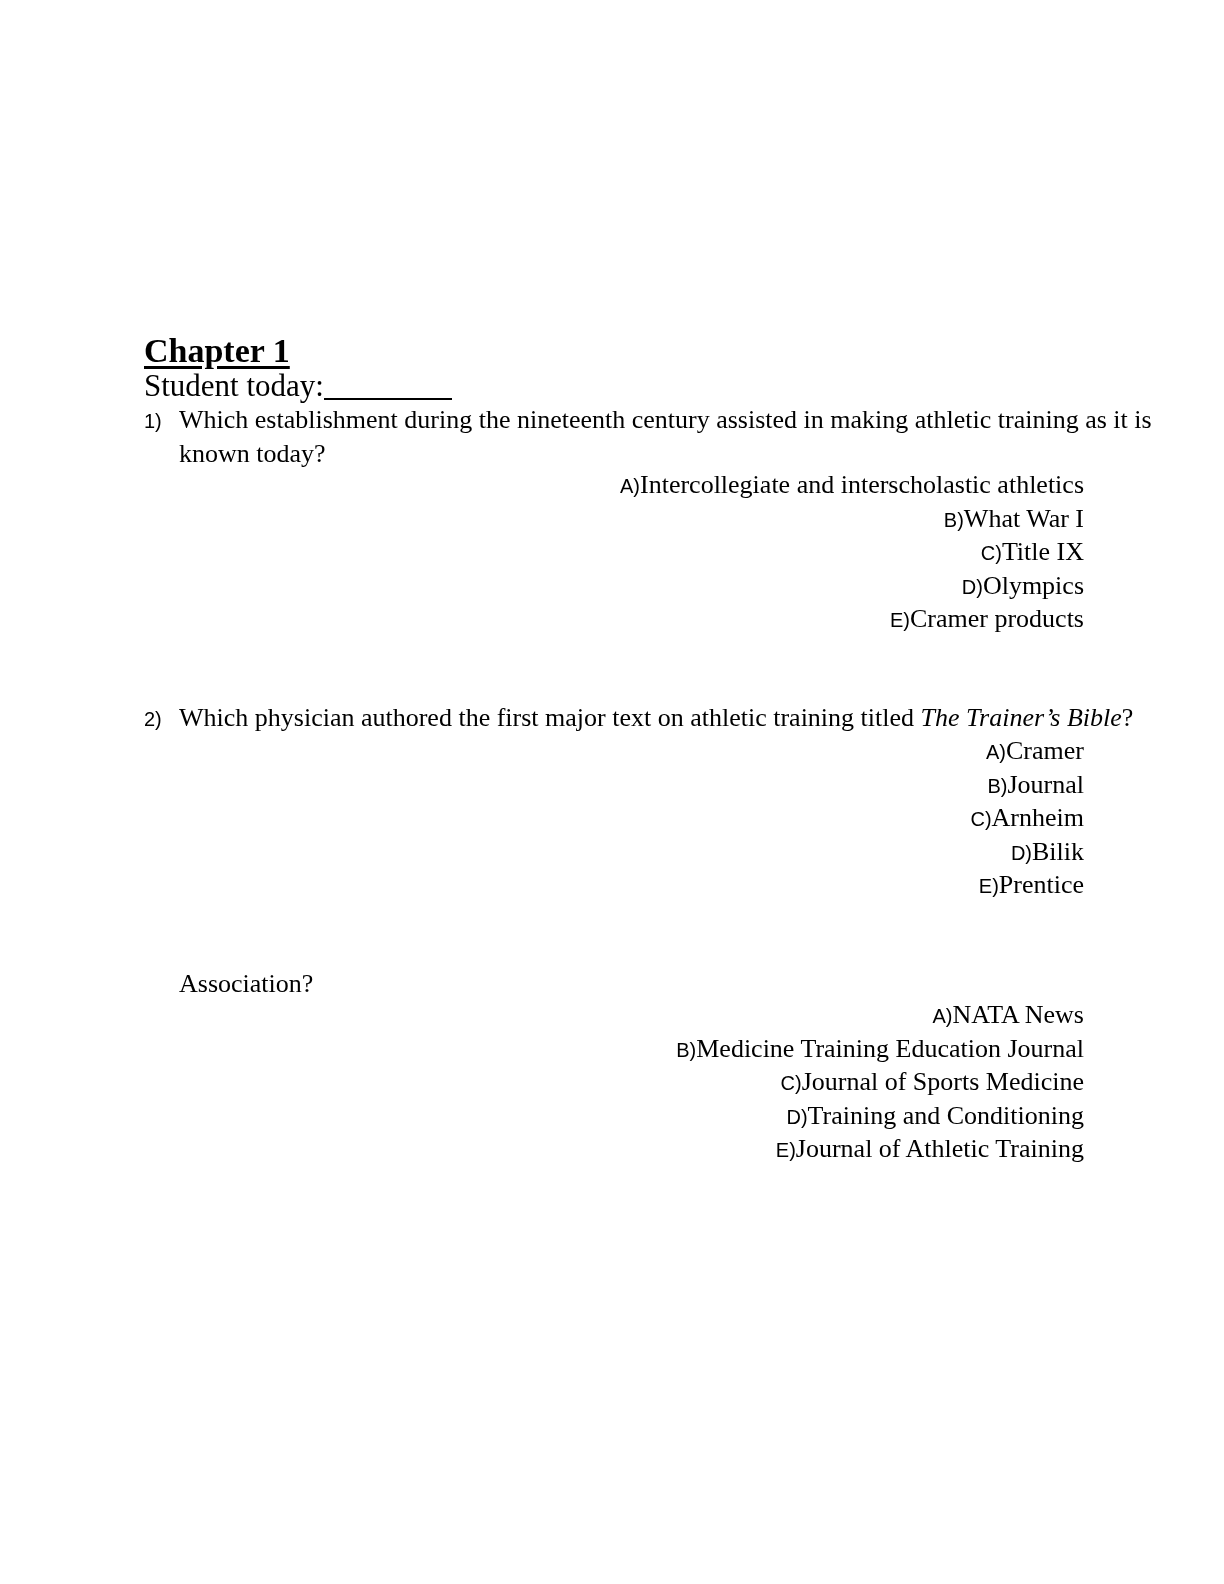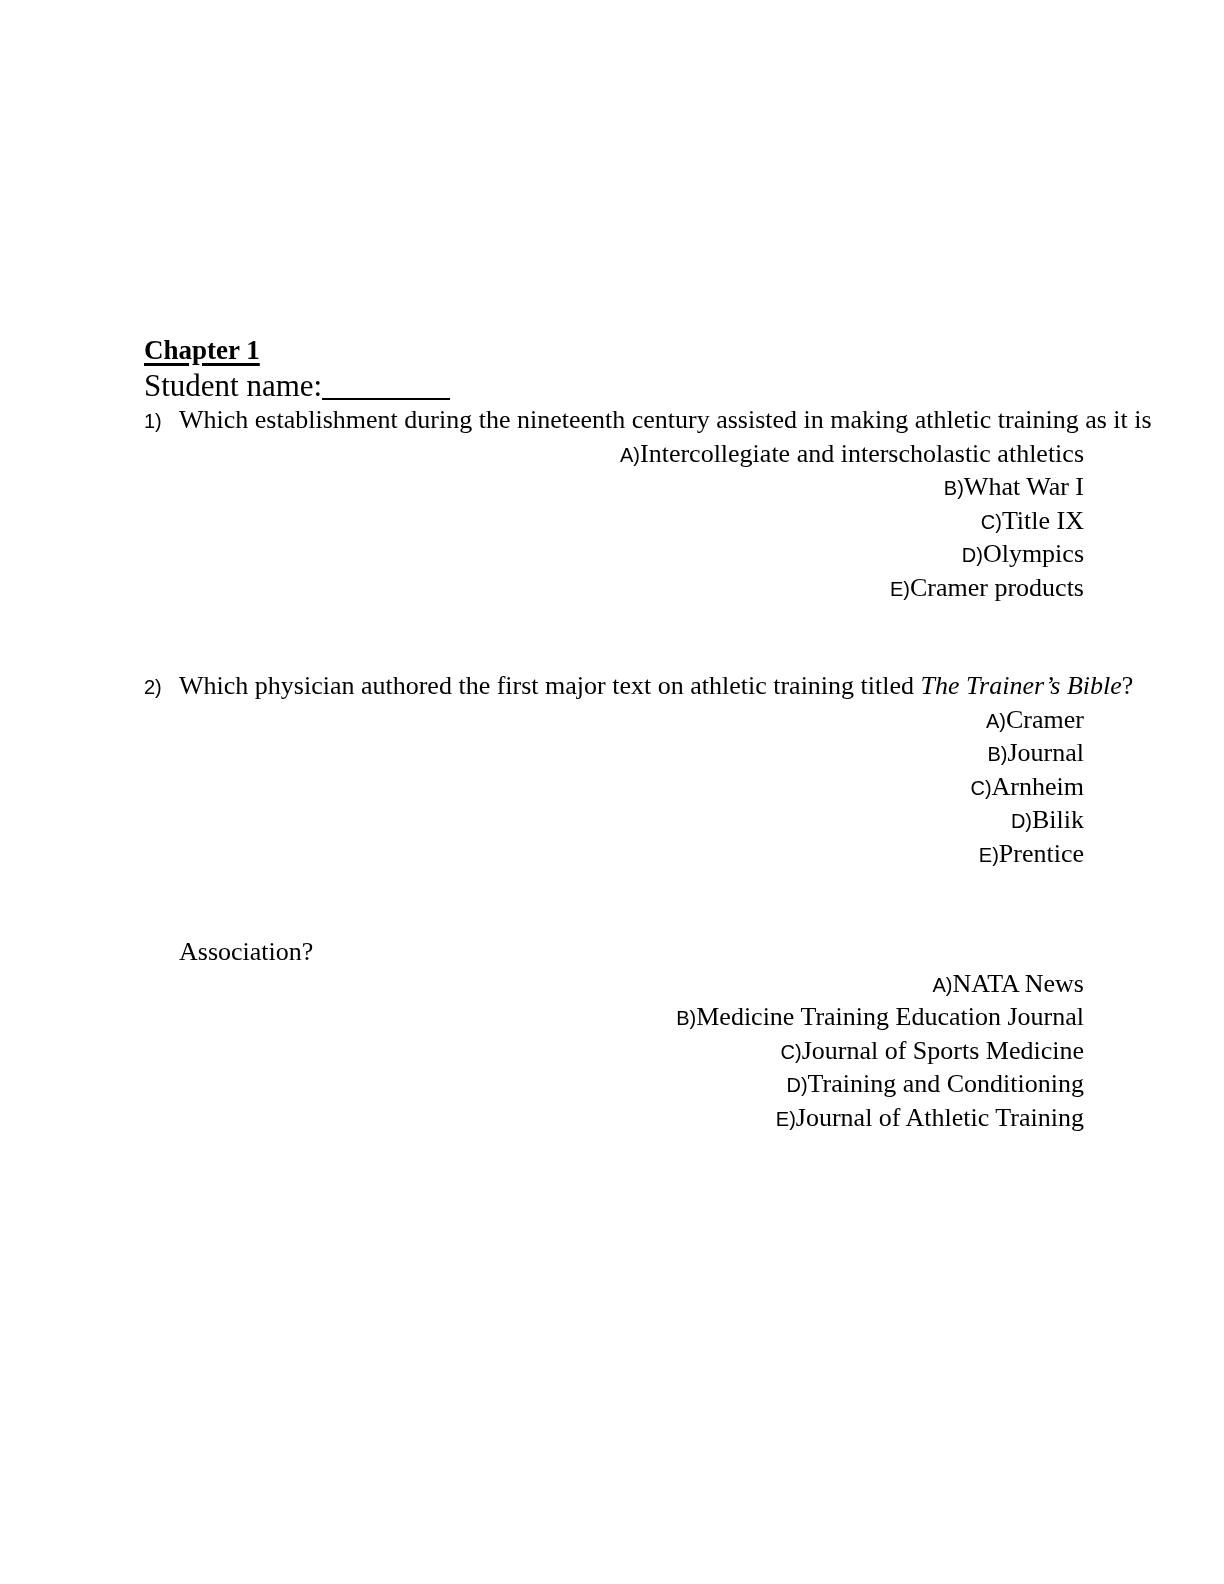--- a/index.html
+++ b/index.html
@@ -16,21 +16,21 @@
     font-family: "Liberation Serif", "DejaVu Serif", serif;
     color: #000000;
   }
   .content {
     position: absolute;
     left: 144px;
     top: 334px;
     width: 940px;
   }
   .chapter-heading {
-    font-size: 27px;
+    font-size: 34px;
     font-weight: bold;
     line-height: 33px;
     margin: 0;
   }
   .chapter-heading span {
     text-decoration: underline;
     text-decoration-thickness: 2.5px;
     text-underline-offset: 4px;
   }
   .student-line {
@@ -82,26 +82,27 @@
   }
 </style>
 </head>
 <body>
 
 <div class="page">
   <div class="content">
 
     <h1 class="chapter-heading"><span>Chapter 1</span></h1>
 
-    <div class="student-line"><span>Student name:</span><span class="name-blank"></span></div>
+    <div class="student-line"><span>Student today:</span><span class="name-blank"></span></div>
 
     <div class="questions">
 
       <div class="question">
         <div class="q-line"><span class="q-num">1)</span><span>Which establishment during the nineteenth century assisted in making athletic training as it is</span></div>
+        <div class="q-line q-cont"><span>known today?</span></div>
         <div class="options">
           <div class="opt"><span class="opt-letter">A)</span><span>Intercollegiate and interscholastic athletics</span></div>
           <div class="opt"><span class="opt-letter">B)</span><span>What War I</span></div>
           <div class="opt"><span class="opt-letter">C)</span><span>Title IX</span></div>
           <div class="opt"><span class="opt-letter">D)</span><span>Olympics</span></div>
           <div class="opt"><span class="opt-letter">E)</span><span>Cramer products</span></div>
         </div>
       </div>
 
       <div class="question">

